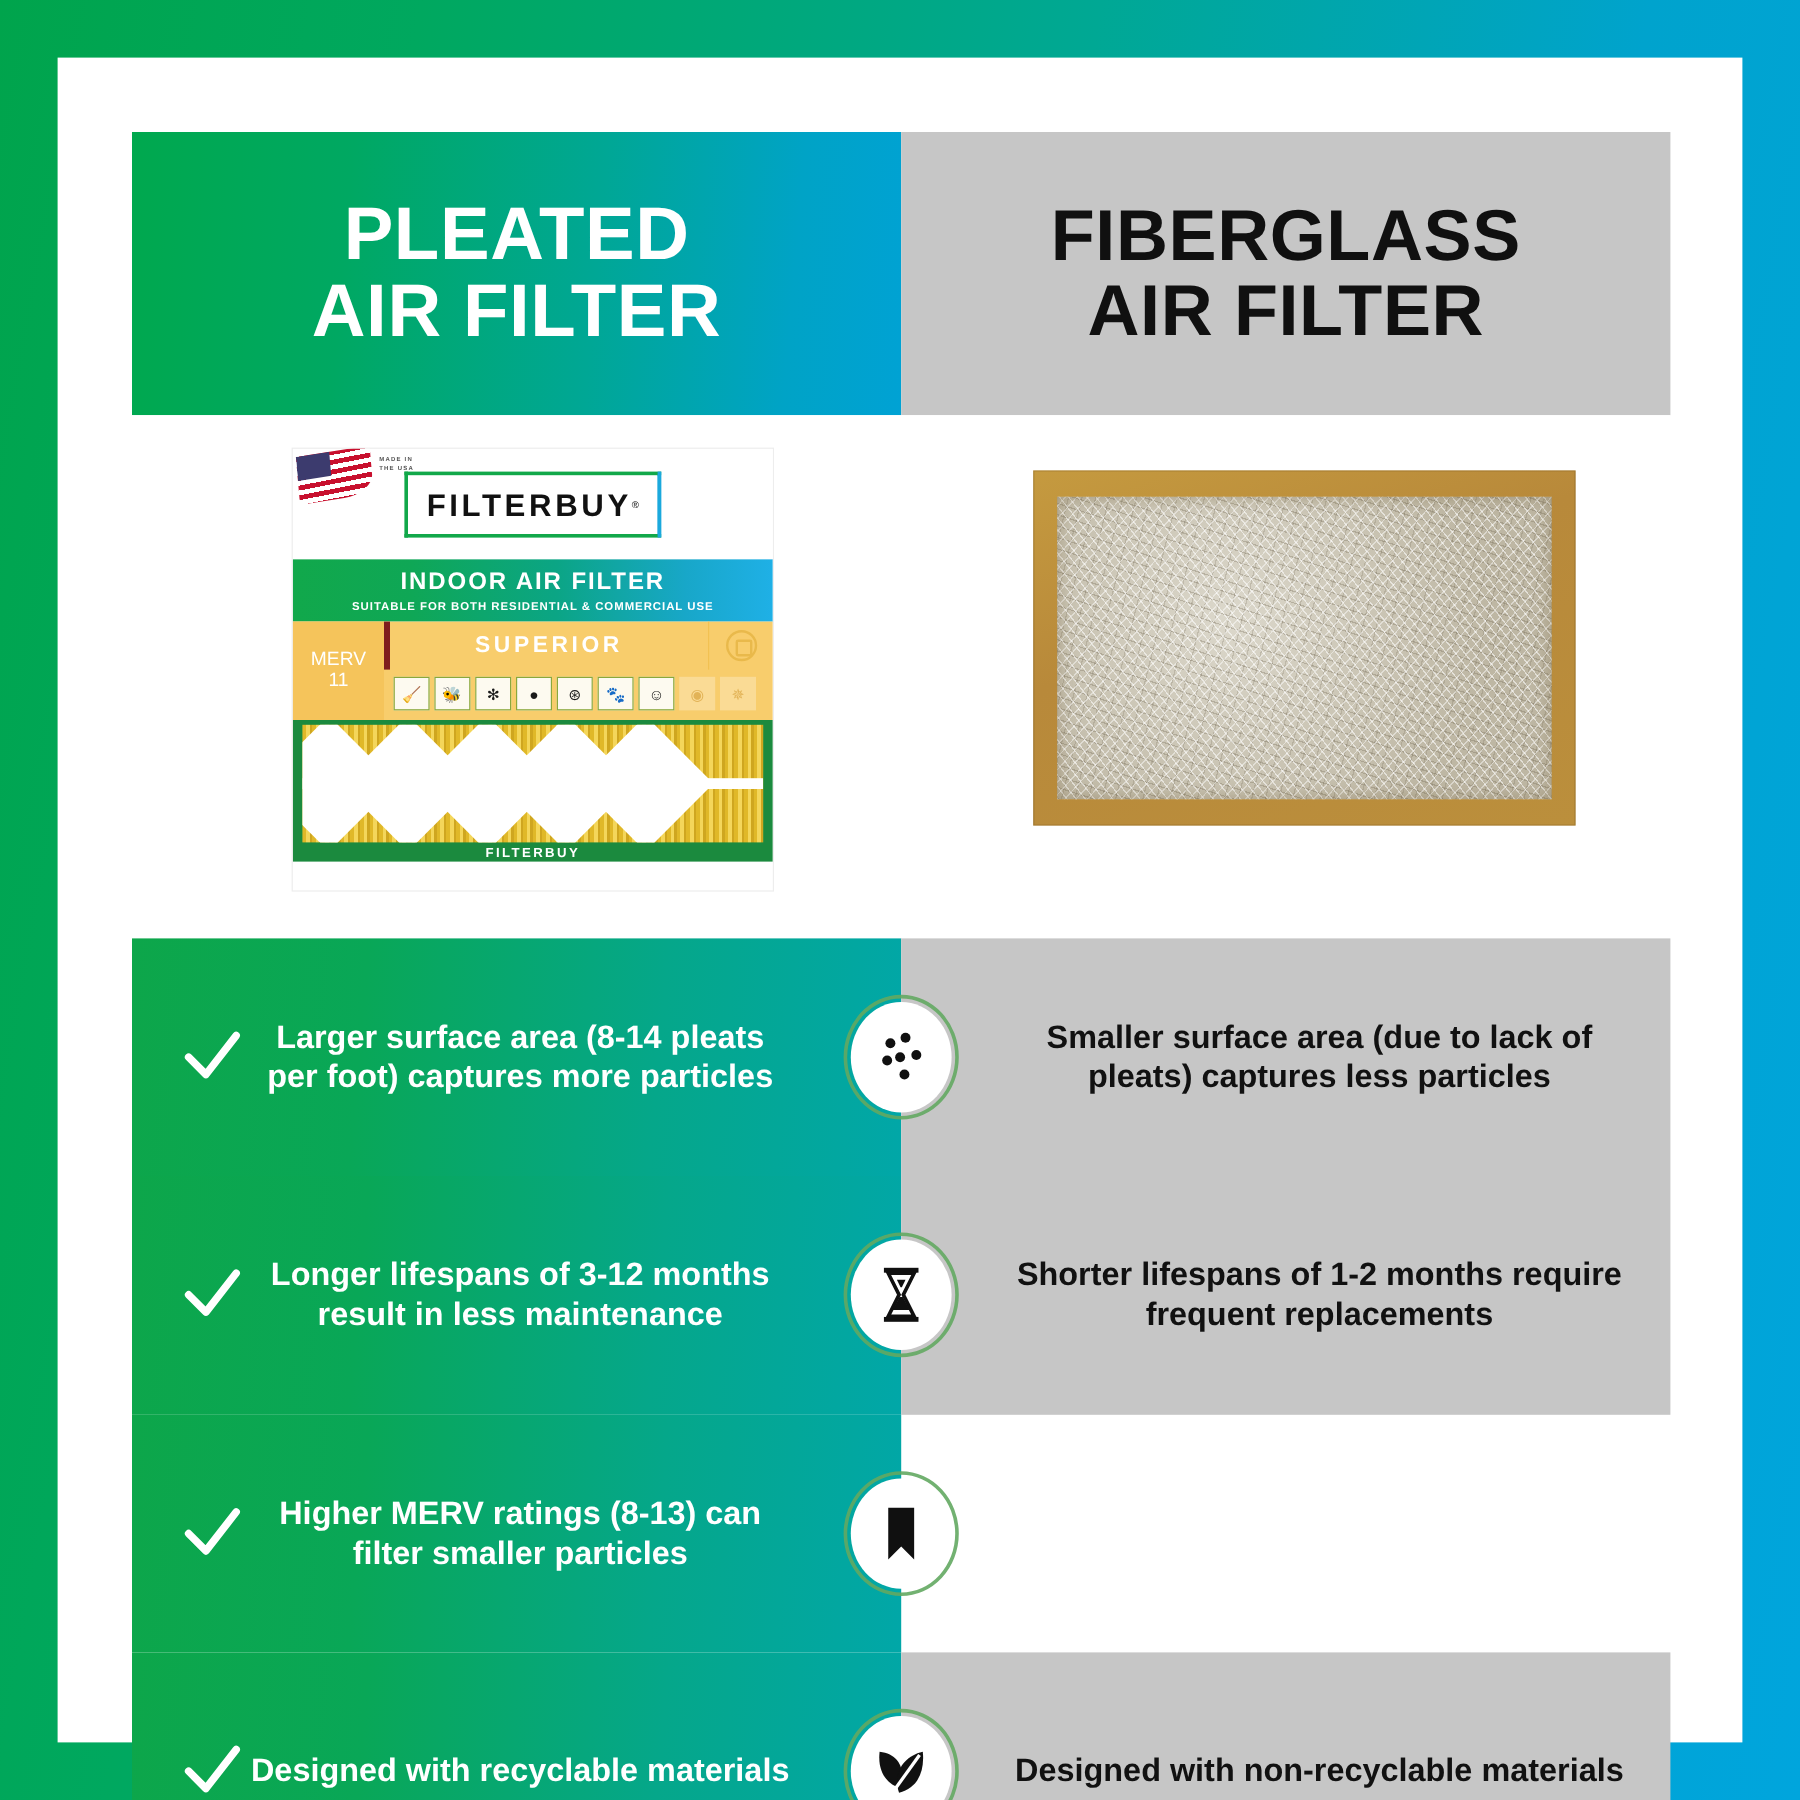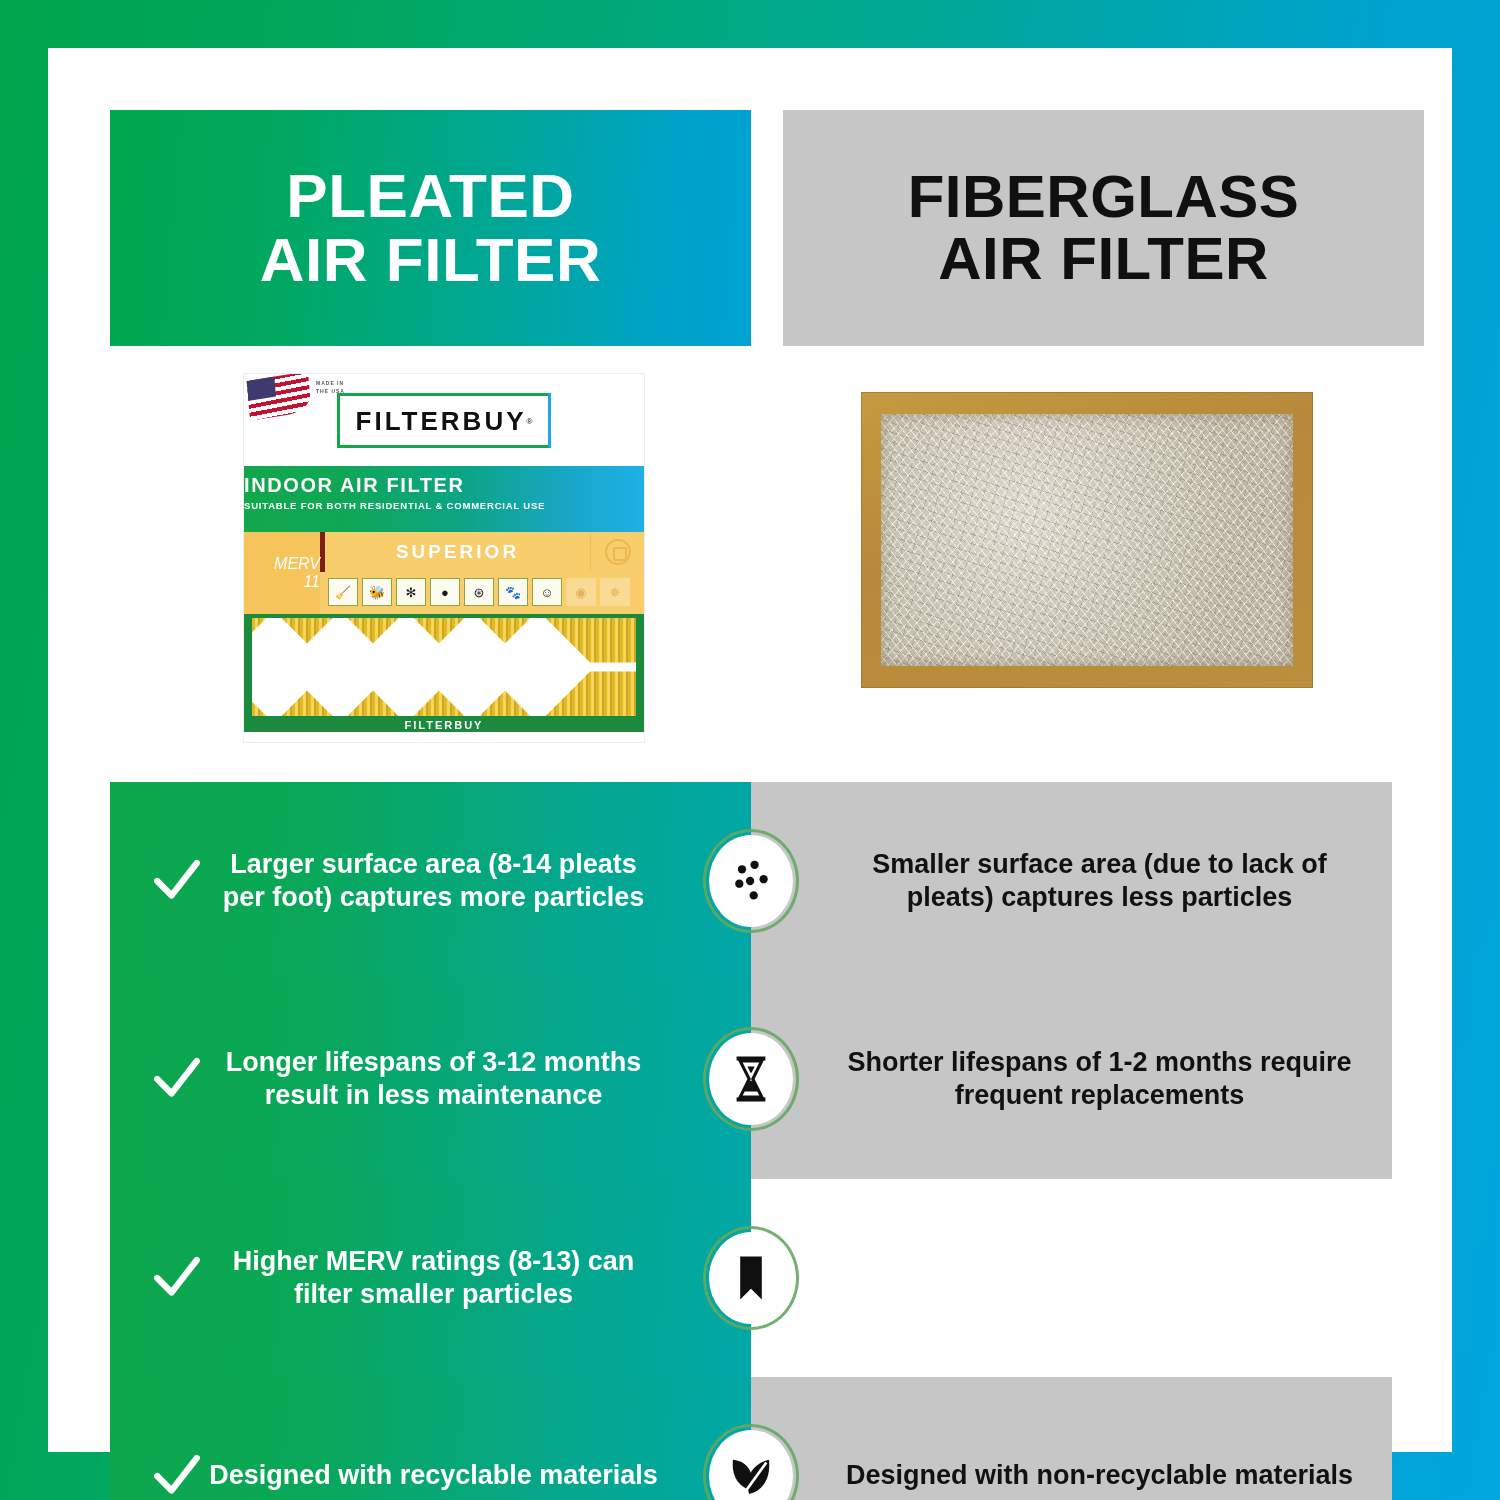--- a/index.html
+++ b/index.html
@@ -19,21 +19,20 @@
     width: 1404px; height: 1404px;
     background: #ffffff;
   }
 
   
   .header-row {
     position: absolute;
     left: 110px; top: 110px;
     width: 1282px; height: 236px;
     display: flex;
-    gap: 32px;
   }
   .hdr {
     flex: 0 0 50%;
     display: flex; flex-direction: column;
     align-items: center; justify-content: center;
     text-align: center;
     line-height: 1.04;
   }
   .hdr-left {
     background: linear-gradient(95deg, #00a84e 0%, #00a862 28%, #00a795 60%, #00a3c6 85%, #00a2d4 100%);
@@ -98,22 +97,22 @@
     content: ""; position: absolute; right: -3px; top: -3px;
     width: 3px; height: calc(100% + 6px); background: #1ba9dd;
   }
   .logo-text {
     font-size: 26px; font-weight: 700; letter-spacing: 3px; color: #111;
   }
   .logo-tm { font-size: 8px; vertical-align: super; letter-spacing: 0; }
 
   .pp-band {
     background: linear-gradient(90deg, #11a84b 0%, #0fa756 25%, #0ba585 55%, #18a7c9 82%, #1fb0e6 100%);
-    color: #fff; text-align: left;
-    padding: 8px 0 21px;
+    color: #fff; text-align: center;
+    padding: 8px 0 7px;
   }
   .pp-band .b1 { font-size: 20px; font-weight: 700; letter-spacing: 1.6px; }
   .pp-band .b2 { font-size: 9.5px; font-weight: 700; letter-spacing: 0.8px; margin-top: 3px; }
 
   .pp-gold { background: #f8cd6c; position: relative; }
   .pp-gold-row { display: flex; height: 40px; }
   .merv {
     width: 76px; background: #f5c45b;
     display: flex; flex-direction: column;
     align-items: center; justify-content: center;
@@ -133,21 +132,21 @@
     border: 2px solid #e9b94b; position: relative;
   }
   .ul-mark .ring::after {
     content: ""; position: absolute; left: 6px; top: 6px;
     width: 10px; height: 10px; border: 2px solid #e9b94b; border-radius: 2px;
   }
   .merv-tall {
     position: absolute; left: 0; top: 0;
     width: 76px; height: 100%; background: #f5c45b;
     display: flex; flex-direction: column;
-    align-items: flex-end; justify-content: center; color: #fff; font-style: italic;
+    align-items: center; justify-content: center; color: #fff;
   }
   .icon-strip {
     display: flex; gap: 4px; align-items: center;
     padding: 6px 6px 8px 84px; height: 42px;
   }
   .ic {
     width: 30px; height: 28px; background: #fdfaf0;
     border: 1.5px solid #8aa83c;
     display: flex; align-items: center; justify-content: center;
     font-size: 13px; color: #1a1a1a; line-height: 1;

